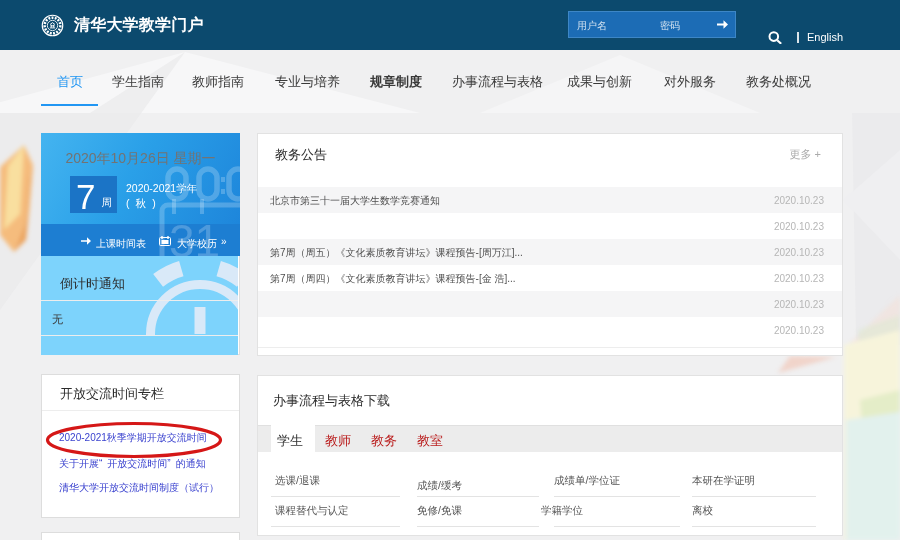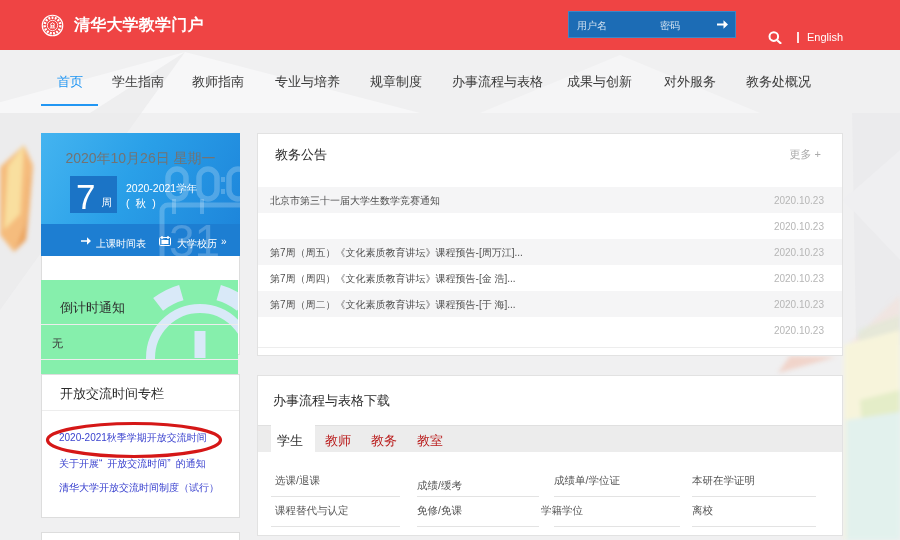--- a/index.html
+++ b/index.html
@@ -1,20 +1,20 @@
 <!DOCTYPE html>
 <html><head>
 <meta charset="utf-8">
 <style>
 * { margin:0; padding:0; box-sizing:border-box; }
 html,body { width:900px; height:540px; overflow:hidden; font-family:"Liberation Sans",sans-serif; }
 body { background:#f0f0f1; position:relative; }
 #bg { position:absolute; left:0; top:0; width:900px; height:540px; z-index:0; }
 
-#hdr { position:absolute; left:0; top:0; width:900px; height:50px; background:#ef4444; z-index:5; }
+#hdr { position:absolute; left:0; top:0; width:900px; height:50px; background:#0c4a6e; z-index:5; }
 #logo { position:absolute; left:41px; top:14px; width:23px; height:23px; }
 #brand { position:absolute; left:74px; top:15px; color:#fff; font-size:16px; font-weight:bold; letter-spacing:0.2px; }
 #loginbox { position:absolute; left:568px; top:11px; width:168px; height:27px; background:#1c6cb5; border:1px solid #3d86c6; }
 #loginbox .fld { position:absolute; color:rgba(255,255,255,0.8); font-size:10px; top:7px; }
 #srch { position:absolute; left:768px; top:31px; }
 #hdr-sep { position:absolute; left:797px; top:32px; width:1.5px; height:11px; background:rgba(255,255,255,0.85); }
 #eng { position:absolute; left:807px; top:31px; color:#fff; font-size:11px; }
 
 #nav { position:absolute; left:0; top:50px; width:780px; height:63px; z-index:4; }
 #nav .it { position:absolute; top:23px; font-size:13px; color:#3a3a3a; white-space:nowrap; }
@@ -26,21 +26,21 @@
 #calw { left:41px; top:133px; width:199px; height:222px; border:1px solid #ddd; border-top:none; background:#fff; }
 #calblue { position:absolute; left:-1px; top:0; width:199px; height:91px; background:linear-gradient(118deg,#44b4f0 0%,#2aa0e8 45%,#1e86db 100%); overflow:hidden; }
 #calbar { position:absolute; left:-1px; top:91px; width:199px; height:32px; background:#1d7ed2; color:#fff; font-size:10px; overflow:hidden; }
 #calwm { position:absolute; left:-1px; top:0; width:199px; height:123px; overflow:hidden; }
 #caldate { position:absolute; left:-1px; top:17px; width:199px; text-align:center; color:#737373; font-size:14px; }
 #wkbox { position:absolute; left:28px; top:43px; width:47px; height:37px; background:#1b74c6; color:#fff; }
 #wkbox .n { position:absolute; left:6px; top:2.5px; font-size:35px; line-height:35px; }
 #wkbox .z { position:absolute; right:5px; bottom:3px; font-size:10.5px; }
 #term { position:absolute; left:84px; top:48px; color:#fff; font-size:10.5px; line-height:14.5px; }
 
-#cdown { position:absolute; left:-1px; top:123px; width:197px; height:99px; background:#86efac;margin-top:24px; }
+#cdown { position:absolute; left:-1px; top:123px; width:197px; height:99px; background:#7dd3fc; }
 #cdclip { position:absolute; left:0; top:0; width:197px; height:79px; overflow:hidden; }
 #cdt { position:absolute; left:19px; top:19px; font-size:13px; color:#2b2b2b; }
 #cdl1 { position:absolute; left:0; top:44px; width:197px; height:1px; background:#ededed; }
 #cdnone { position:absolute; left:11px; top:56px; font-size:11px; color:#3b3b3b; }
 #cdl2 { position:absolute; left:0; top:79px; width:197px; height:1px; background:#ededed; }
 
 #openp { left:41px; top:374px; width:199px; height:144px; border-color:#ddd; }
 #openp h3 { position:absolute; left:18px; top:10px; font-size:13px; font-weight:normal; color:#2b2b2b; }
 #openp .sep { position:absolute; left:0; top:35px; width:197px; height:1px; background:#ededed; }
 #openp a { color:#3b43cf; font-size:10px; text-decoration:none; position:absolute; left:17px; white-space:nowrap; }
@@ -118,21 +118,21 @@
     </svg>
   <div id="hdr-sep"></div>
   <div id="eng">English</div>
 </div>
 
 <div id="nav">
   <span class="it act" style="left:57px;">首页</span>
   <span class="it" style="left:112px;">学生指南</span>
   <span class="it" style="left:192px;">教师指南</span>
   <span class="it" style="left:275px;">专业与培养</span>
-  <span class="it" style="left:370px;">规章制度</span>
+  <span class="it" style="left:370px;font-weight:bold;">规章制度</span>
   <span class="it" style="left:452px;">办事流程与表格</span>
   <span class="it" style="left:567px;">成果与创新</span>
   <span class="it" style="left:664px;">对外服务</span>
   <span class="it" style="left:746px;">教务处概况</span>
   <div id="uline"></div>
 </div>
 
 <div class="panel" id="calw">
   <div id="calblue"></div>
   <div id="calbar">
@@ -212,21 +212,20 @@
     </div>
   <div class="arow g" style="top:105px;">
       <span class="t">第7周（周五）《文化素质教育讲坛》课程预告-[周万江]...</span>
       <span class="d">2020.10.23</span>
     </div>
   <div class="arow" style="top:131px;">
       <span class="t">第7周（周四）《文化素质教育讲坛》课程预告-[金 浩]...</span>
       <span class="d">2020.10.23</span>
     </div>
   <div class="arow g" style="top:157px;">
-      <span class="t">第7周（周二）《文化素质教育讲坛》课程预告-[于 海]...</span>
       <span class="d">2020.10.23</span>
     </div>
   <div class="arow" style="top:183px;">
       <span class="d">2020.10.23</span>
     </div>
   <div id="annbot"></div>
 </div>
 
 <div class="panel" id="procp">
   <h3>办事流程与表格下载</h3>

